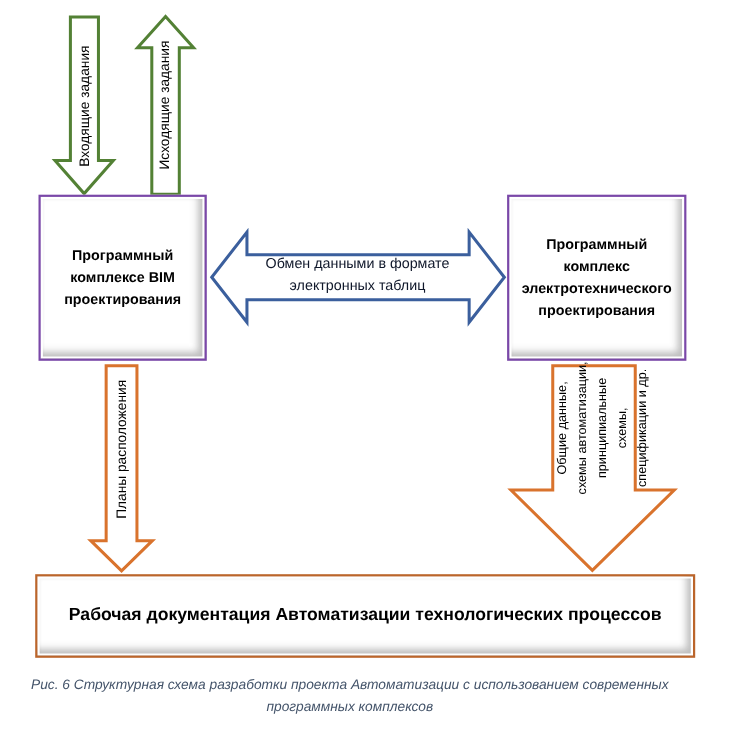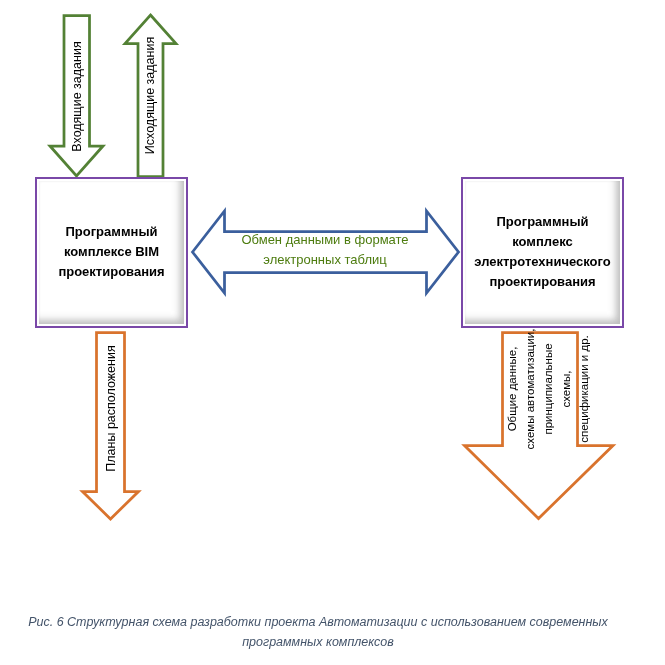--- a/index.html
+++ b/index.html
@@ -78,21 +78,21 @@
     font-size: 11.5px;
     line-height: 18px;
     color: #000000;
     white-space: pre-line;
   }
   .hlabel {
     position: absolute;
     text-align: center;
     font-size: 13px;
     line-height: 20px;
-    color: #4d7c0f;
+    color: #0f172a;
     white-space: pre-line;
   }
   .caption {
     position: absolute;
     left: 0;
     top: 612px;
     width: 636px;
     text-align: center;
     font-style: italic;
     font-size: 12.5px;
@@ -132,20 +132,23 @@
 проектирования</div>
   </div>
 
   <div class="box box-purple" style="left:461px; top:177px; width:163px; height:151px;">
     <div class="box-label">Программный
 комплекс
 электротехнического
 проектирования</div>
   </div>
 
+  <div class="box box-orange" style="left:32px; top:522px; width:600px; height:76px;">
+    <div class="result-label">Рабочая документация Автоматизации технологических процессов</div>
+  </div>
 
   <div class="vlabel" style="left:7px; top:88px; width:140px; height:17px; line-height:17px;">Входящие задания</div>
 
   <div class="vlabel" style="left:80px; top:87px; width:140px; height:17px; line-height:17px;">Исходящие задания</div>
 
   <div class="hlabel" style="left:205px; top:230px; width:240px;">Обмен данными в формате
 электронных таблиц</div>
 
   <div class="vlabel" style="left:36px; top:400px; width:150px; height:17px; line-height:17px;">Планы расположения</div>
 

